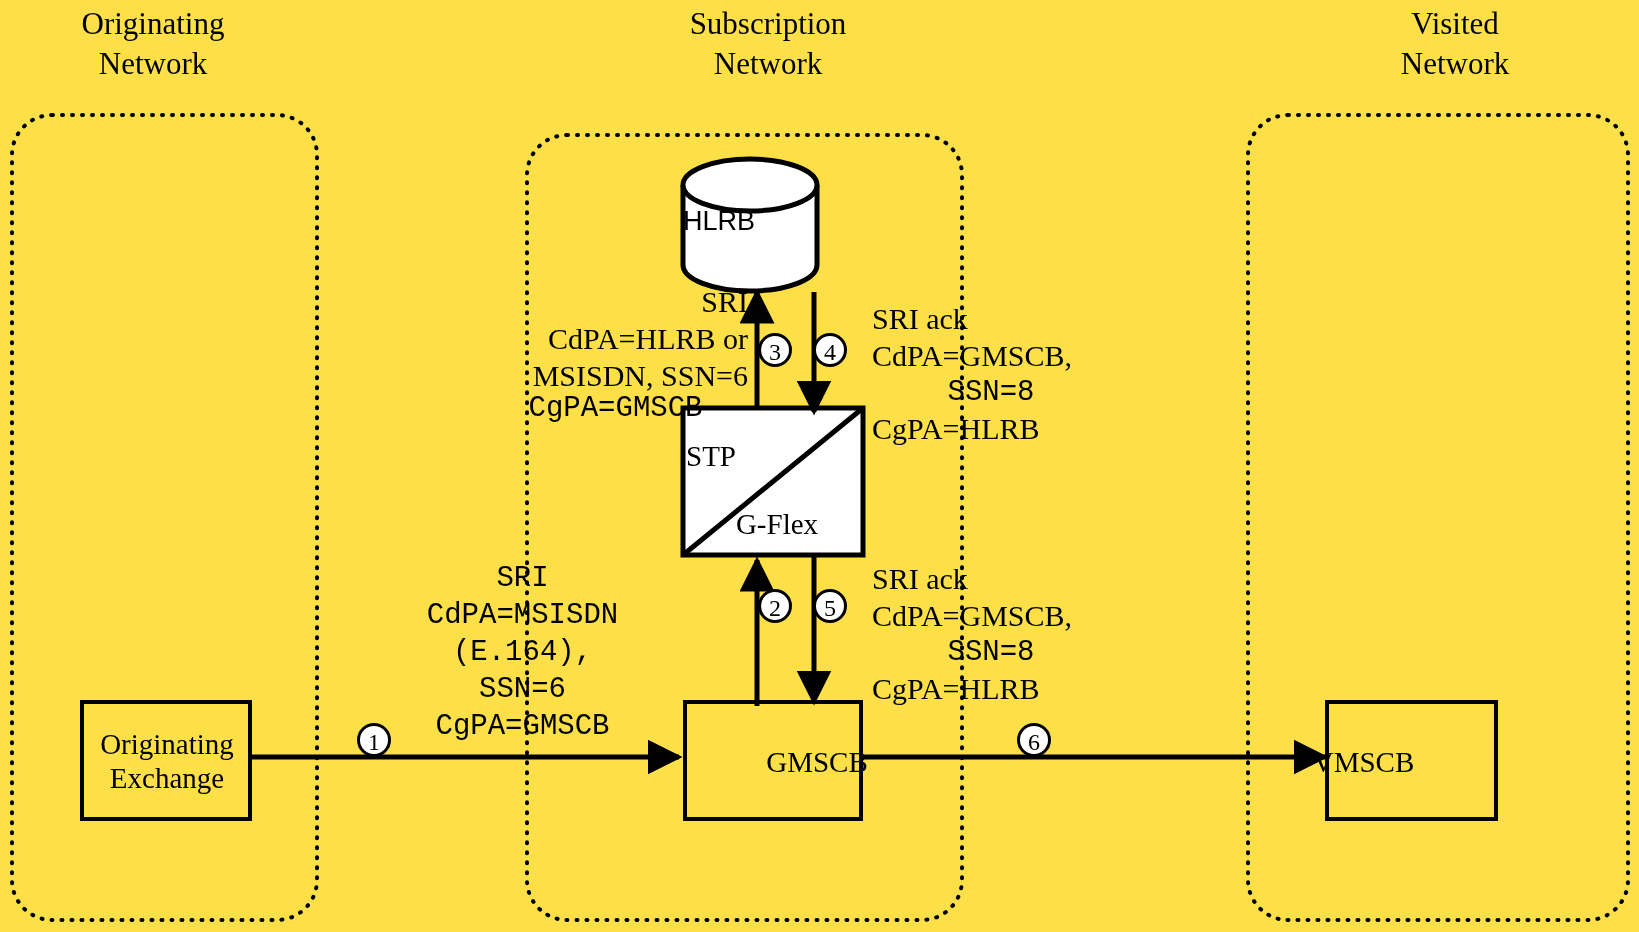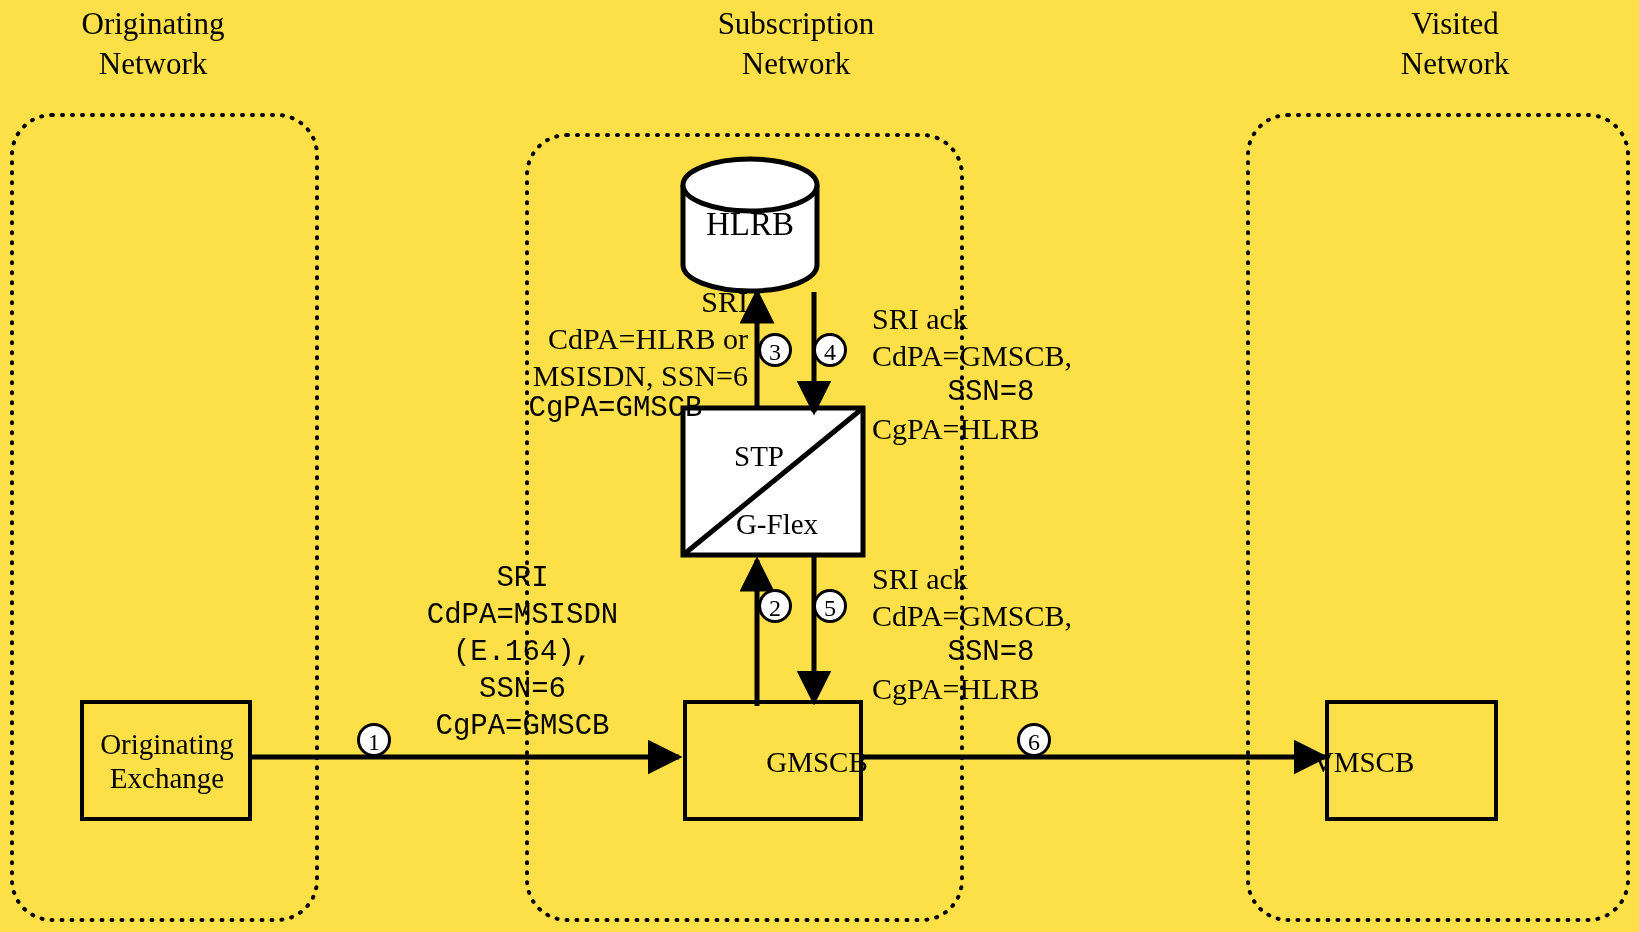--- a/index.html
+++ b/index.html
@@ -70,33 +70,33 @@
   .lbl-inline {
     position: absolute;
     font-family: "Liberation Serif", serif;
     font-size: 29px;
     line-height: 33px;
     text-align: center;
     white-space: nowrap;
   }
   .cyl-label {
     position: absolute;
-    text-align: center;
-    font-family: Liberation Serif, serif;
-    font-size: 33px;
+    text-align: left;
+    font-family: Liberation Sans, sans-serif;
+    font-size: 27px;
   }
 </style>
 </head>
 <body>
 
 <div id="canvas">
 
   <div class="net-title" style="left:18px; top:4px; width:270px;">Originating
 Network</div>
-  <div class="net-title" style="left:656px; top:4px; width:280px;">Subscription
+  <div class="net-title" style="left:628px; top:4px; width:280px;">Subscription
 Network</div>
   <div class="net-title" style="left:1330px; top:4px; width:250px;">Visited
 Network</div>
 
   <svg class="layer" viewBox="0 0 1639 932">
     <defs>
       <marker id="arrowBlack" viewBox="0 0 10 10" refX="9" refY="5" markerWidth="7" markerHeight="7" orient="auto-start-reverse">
         <path d="M 0 0 L 10 5 L 0 10 z" fill="#000"></path>
       </marker>
     </defs>
@@ -125,21 +125,21 @@
 
     <line x1="814" y1="555" x2="814" y2="702" stroke="#000" stroke-width="5" marker-end="url(#arrowBlack)"></line>
 
     <line x1="251" y1="757" x2="679" y2="757" stroke="#000" stroke-width="5" marker-end="url(#arrowBlack)"></line>
 
     <line x1="863" y1="757" x2="1325" y2="757" stroke="#000" stroke-width="5" marker-end="url(#arrowBlack)"></line>
   </svg>
 
   <div class="cyl-label" style="left:683px; top:206px; width:134px;">HLRB</div>
 
-  <div class="lbl-inline" style="left:686px; top:440px; width:80px; text-align:left;margin-left:48px;">STP</div>
+  <div class="lbl-inline" style="left:686px; top:440px; width:80px; text-align:left;">STP</div>
 
   <div class="lbl-inline" style="left:712px; top:508px; width:130px; text-align:center;">G-Flex</div>
 
   <div class="box" style="left:80px; top:700px; width:172px; height:121px;"></div>
   <div class="box-label" style="left:76px; top:727px; width:182px;">Originating
 Exchange</div>
 
   <div class="box" style="left:683px; top:700px; width:180px; height:121px;"></div>
   <div class="box-label" style="left:679px; top:745px; width:180px;margin-left:48px;">GMSCB</div>
 

